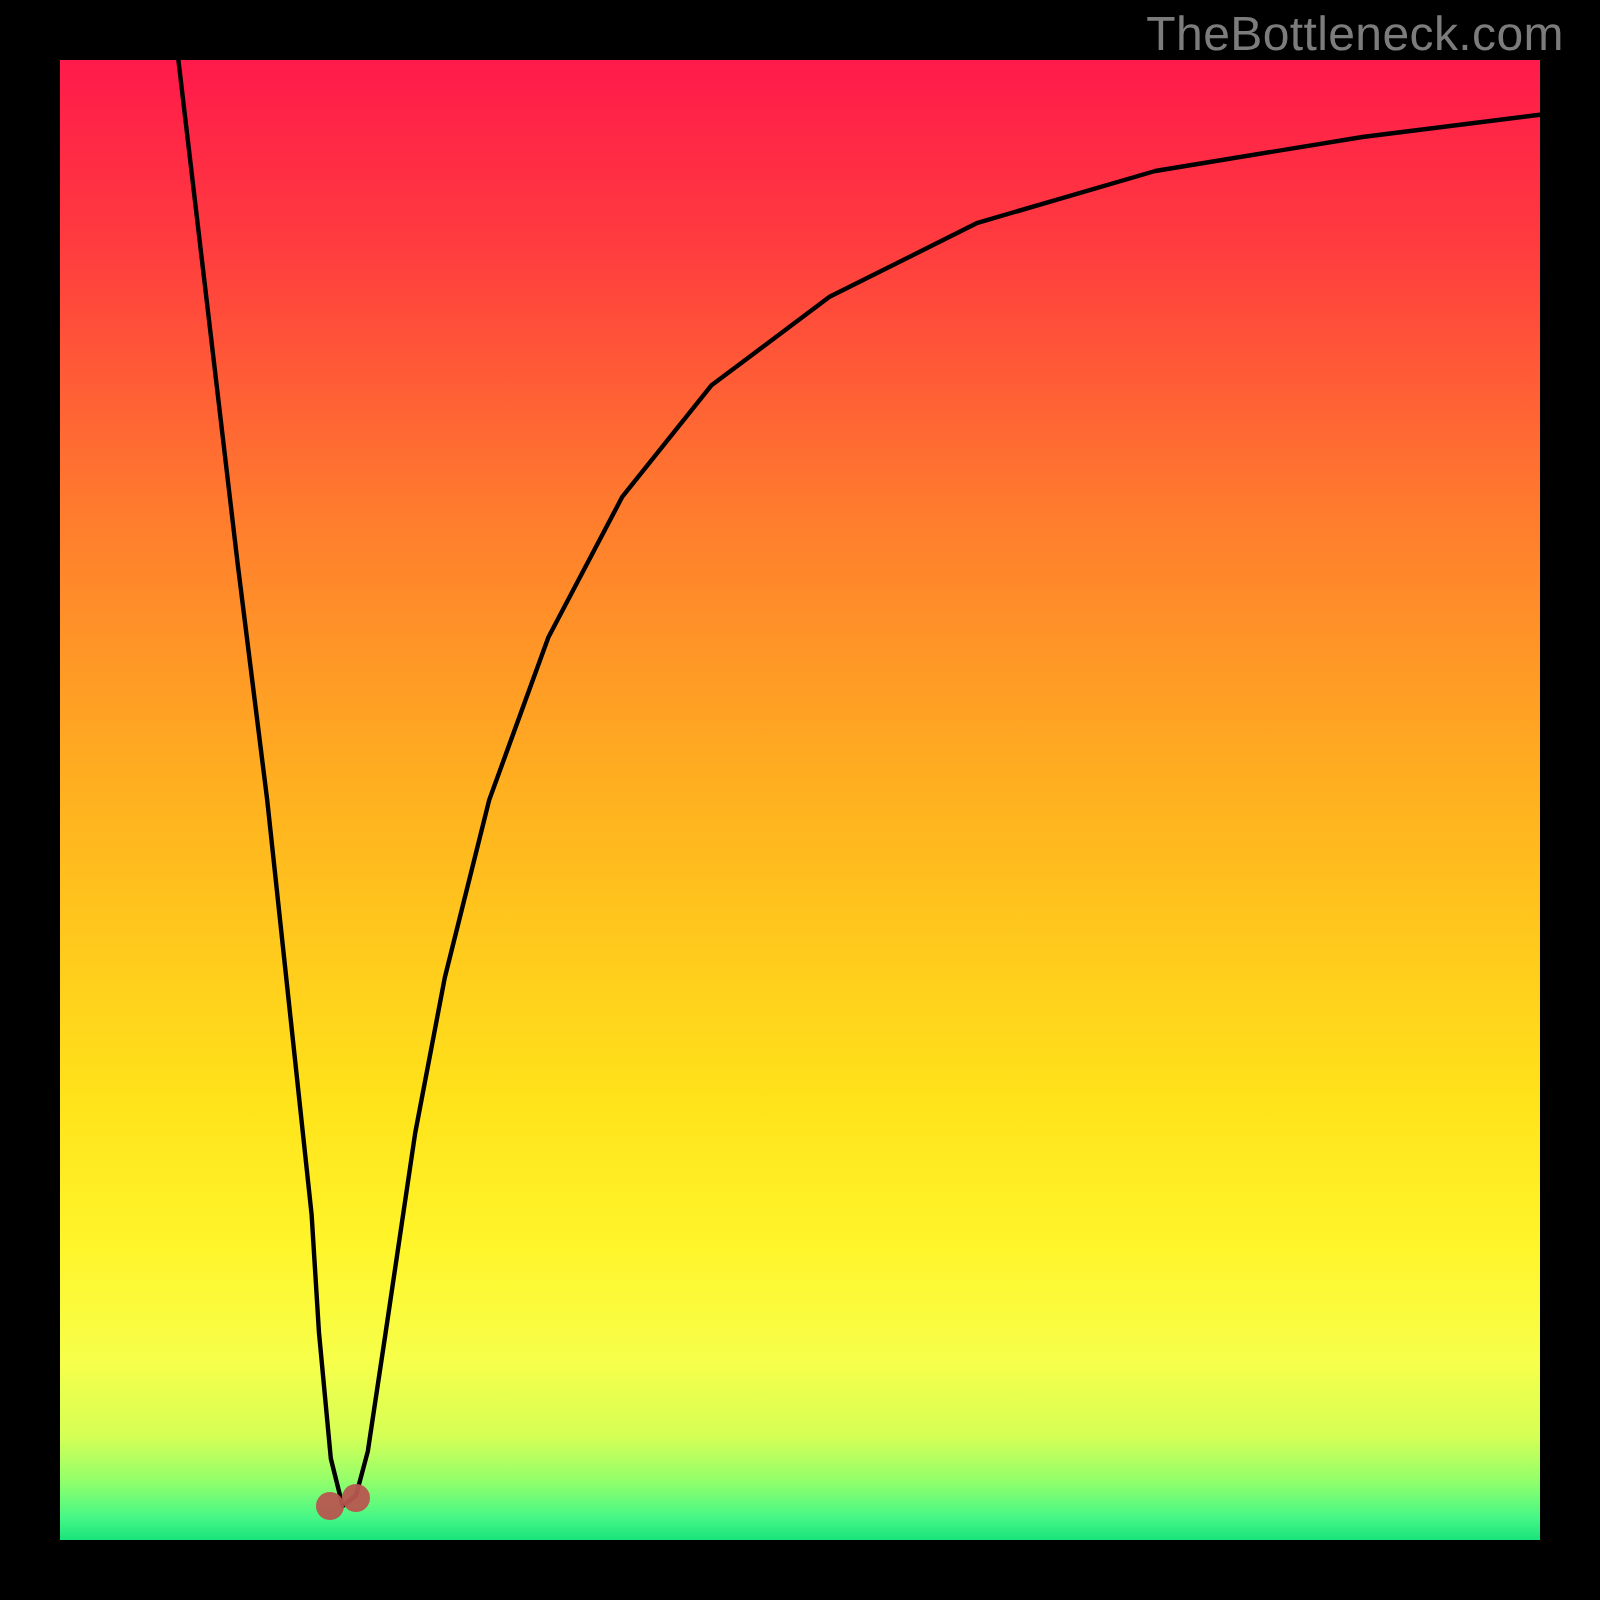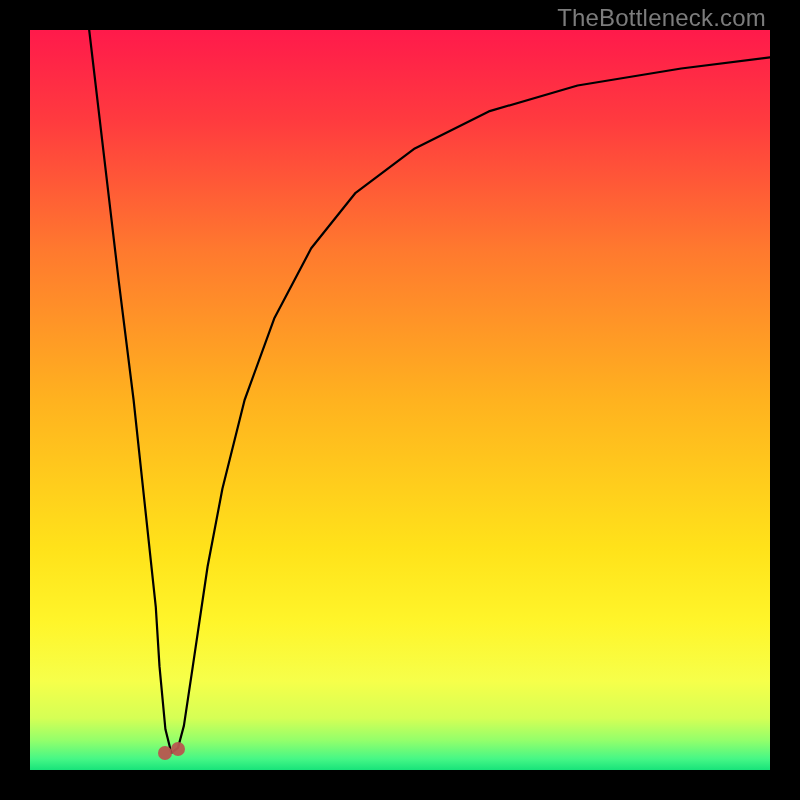--- a/index.html
+++ b/index.html
@@ -47,21 +47,21 @@
     position: absolute;
     width: 14px;
     height: 14px;
     border-radius: 50%;
     transform: translate(-50%, -50%);
     opacity: 0.95;
   }
   .watermark {
     position: absolute;
     top: 4px;
-    right: 34px;
+    right: 18px;
     font-size: 24px;
     font-weight: 500;
     color: #7c7c7c;
     letter-spacing: 0.2px;
     user-select: none;
   }
 </style>
 </head>
 <body>
 

